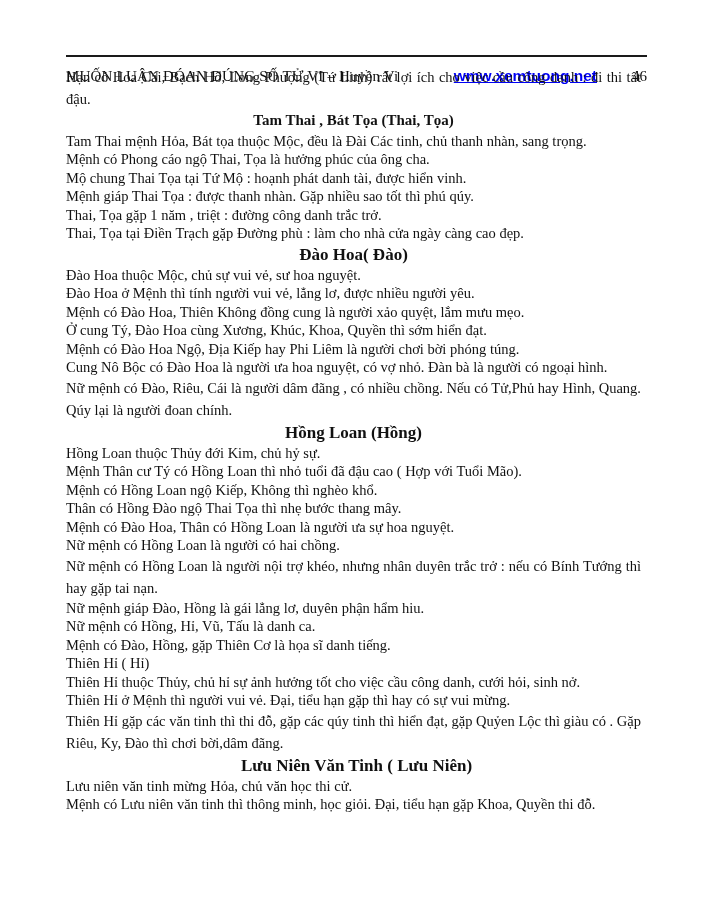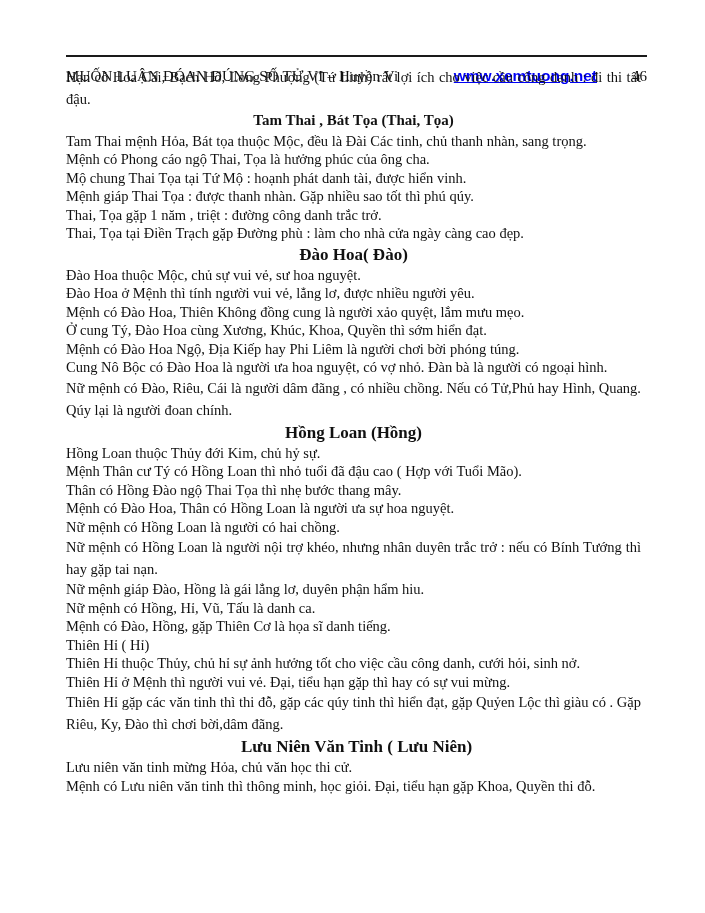--- a/index.html
+++ b/index.html
@@ -113,20 +113,21 @@
       <div class="para">Đào Hoa thuộc Mộc, chủ sự vui vẻ, sư hoa nguyệt.</div>
       <div class="para">Đào Hoa ở Mệnh thì tính người vui vẻ, lẳng lơ, được nhiều người yêu.</div>
       <div class="para">Mệnh có Đào Hoa, Thiên Không đồng cung là người xảo quyệt, lắm mưu mẹo.</div>
       <div class="para">Ở cung Tý, Đào Hoa cùng Xương, Khúc, Khoa, Quyền thì sớm hiển đạt.</div>
       <div class="para">Mệnh có Đào Hoa Ngộ, Địa Kiếp hay Phi Liêm là người chơi bời phóng túng.</div>
       <div class="para">Cung Nô Bộc có Đào Hoa là người ưa hoa nguyệt, có vợ nhỏ. Đàn bà là người có ngoại hình.</div>
       <div class="para loose">Nữ mệnh có Đào, Riêu, Cái là người dâm đãng , có nhiều chồng. Nếu có Tử,Phủ hay Hình, Quang. Qúy lại là người đoan chính.</div>
       <div class="heading">Hồng Loan (Hồng)</div>
       <div class="para">Hồng Loan thuộc Thủy đới Kim, chủ hỷ sự.</div>
       <div class="para">Mệnh Thân cư Tý có Hồng Loan thì nhỏ tuổi đã đậu cao ( Hợp với Tuổi Mão).</div>
+      <div class="para">Mệnh có Hồng Loan ngộ Kiếp, Không thì nghèo khổ.</div>
       <div class="para">Thân có Hồng Đào ngộ Thai Tọa thì nhẹ bước thang mây.</div>
       <div class="para">Mệnh có Đào Hoa, Thân có Hồng Loan là người ưa sự hoa nguyệt.</div>
       <div class="para">Nữ mệnh có Hồng Loan là người có hai chồng.</div>
       <div class="para loose">Nữ mệnh có Hồng Loan là người nội trợ khéo, nhưng nhân duyên trắc trở : nếu có Bính Tướng thì hay gặp tai nạn.</div>
       <div class="para">Nữ mệnh giáp Đào, Hồng là gái lẳng lơ, duyên phận hẩm hiu.</div>
       <div class="para">Nữ mệnh có Hồng, Hỉ, Vũ, Tấu là danh ca.</div>
       <div class="para">Mệnh có Đào, Hồng, gặp Thiên Cơ là họa sĩ danh tiếng.</div>
       <div class="para">Thiên Hỉ ( Hỉ)</div>
       <div class="para">Thiên Hỉ thuộc Thủy, chủ hỉ sự ảnh hưởng tốt cho việc cầu công danh, cưới hỏi, sinh nở.</div>
       <div class="para">Thiên Hỉ ở Mệnh thì người vui vẻ. Đại, tiểu hạn gặp thì hay có sự vui mừng.</div>

